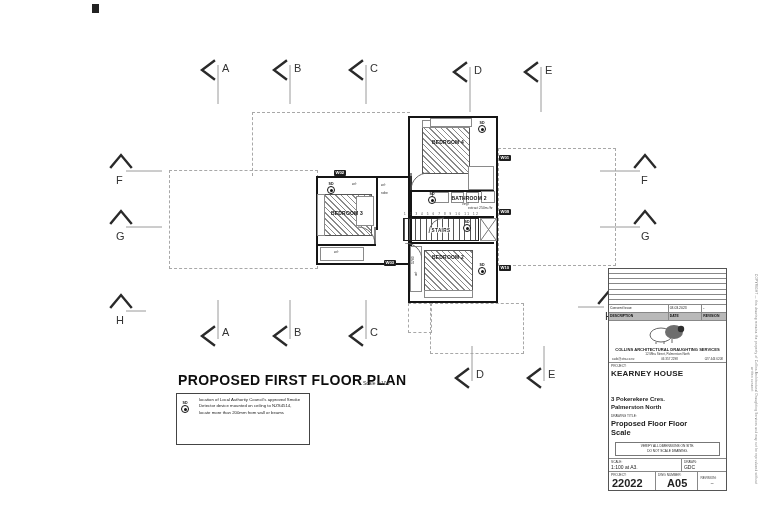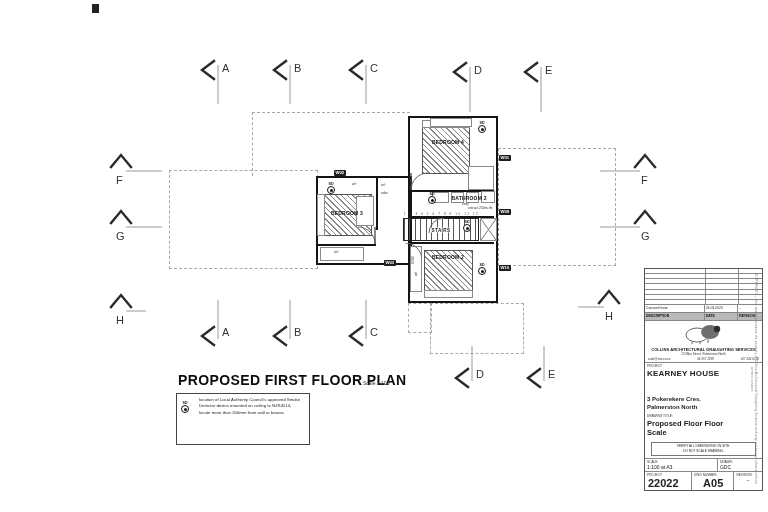--- a/index.html
+++ b/index.html
@@ -49,21 +49,21 @@
               font-family:"Liberation Sans",sans-serif;}
   .plan-scale{position:absolute;font-size:5px;color:#333;}
 
   
   .note-box{position:absolute;border:1px solid #444;background:#fff;display:flex;padding:3px 2px;}
   .note-sym{width:20px;text-align:center;flex:none;}
   .note-text{font-size:4.3px;line-height:1.5;color:#222;padding-right:3px;}
 
   
   .tb{position:absolute;border:1px solid #555;background:#fff;display:flex;flex-direction:column;}
-  .tb-row{display:flex;border-bottom:.5px solid #888;}
+  .tb-row{display:flex;border-bottom:.5px solid #888;align-items:center;}
   .tb-cell{border-right:.5px solid #888;overflow:hidden;}
   .tb-cell:last-child{border-right:none;}
   .rev-empty{height:5px;}
   .rev-data{height:7px;font-size:3.4px;line-height:7px;padding:0 1px;color:#222;}
   .rev-head{background:#b9b9b9;font-weight:bold;height:7px;font-size:3.4px;line-height:7px;padding:0 1px;color:#111;}
   .c-desc{width:52%;}.c-date{width:28%;}.c-rev{width:20%;}
   .tb-small-label{font-size:3.2px;color:#333;padding:1px 2px 0 2px;}
   .tb-co-name{font-size:4.1px;font-weight:bold;text-align:center;line-height:1.1;}
   .tb-co-sub{font-size:3px;text-align:center;color:#333;}
   .tb-co-contact{font-size:3px;display:flex;justify-content:space-between;padding:1px 3px;color:#333;}
@@ -313,21 +313,21 @@
   <div class="note-box" style="left:176px;top:393px;width:128px;height:44px;">
     <div class="note-sym">
       <div class="sd" style="position:static;margin-top:4px;">
         <div class="sd-t">SD</div>
         <div class="sd-c"></div>
       </div>
     </div>
     <div class="note-text">location of Local Authority Council's approved Smoke Detector device mounted on ceiling to NZS4514, locate more than 200mm from wall or beams</div>
   </div>
 
-  <div class="tb" style="left:644px;top:268px;width:117px;height:221px;">
+  <div class="tb" style="left:608px;top:268px;width:117px;height:221px;">
 
     <div class="tb-row rev-empty">
         <div class="tb-cell c-desc"></div>
         <div class="tb-cell c-date"></div>
         <div class="tb-cell c-rev"></div>
       </div>
     <div class="tb-row rev-empty">
         <div class="tb-cell c-desc"></div>
         <div class="tb-cell c-date"></div>
         <div class="tb-cell c-rev"></div>

